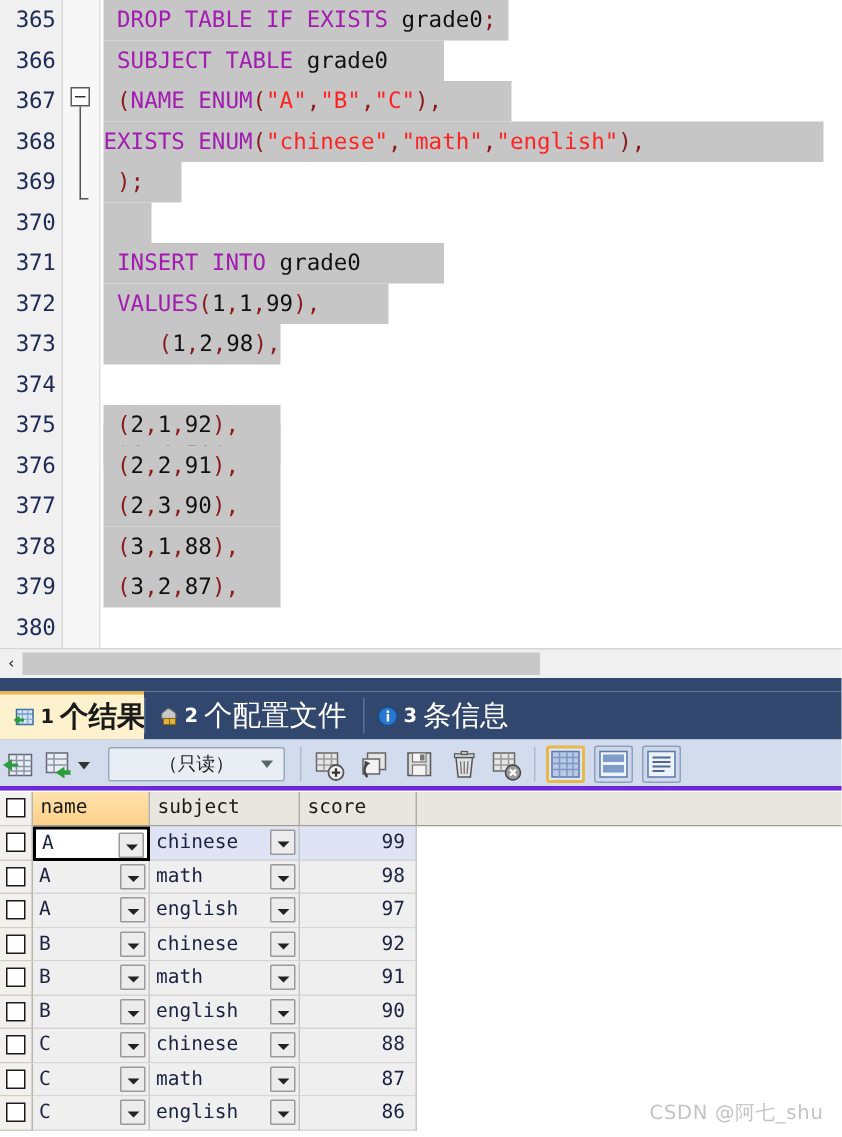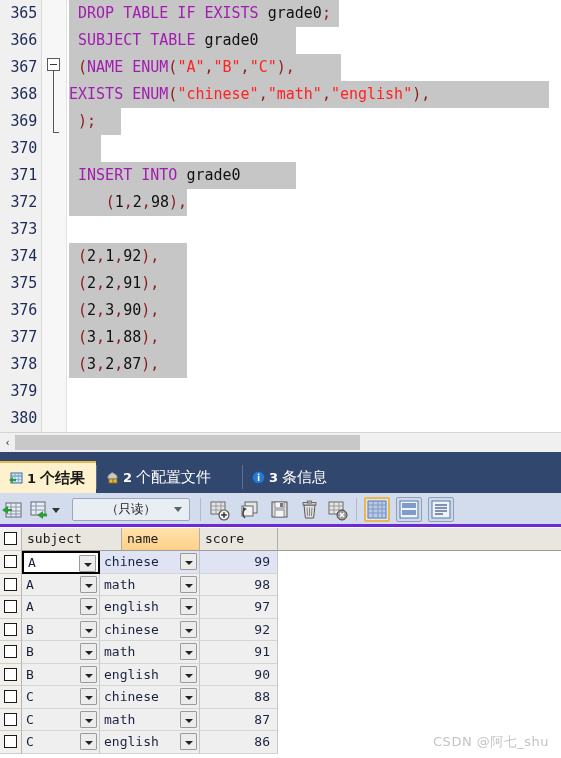--- a/index.html
+++ b/index.html
@@ -111,21 +111,21 @@
     position: absolute; top: 0; height: 32px;
     display: flex; align-items: center;
     padding: 0 9px;
     font-size: 13px;
     white-space: nowrap;
     cursor: default;
   }
   .tab .t-num {
     font-weight: bold; font-size: 13px; margin: 0 4px 0 3px;
   }
-  .tab .t-lbl { font-size: 15px; }
+  .tab .t-lbl { font-size: 19px; }
   .tab.active {
     background: #fdf2cd;
     color: #1a1a1a;
     border-top: 2px solid #e8b84a;
     font-weight: bold;
   }
   .tab.active .t-num, .tab.active .t-lbl { color: #1a1a1a; font-weight: bold; }
   .tab.inactive { color: #ffffff; }
   .tab.inactive .t-num, .tab.inactive .t-lbl { color: #ffffff; }
   .tab-sep {
@@ -296,20 +296,21 @@
     <div id="fold-line"></div>
   </div>
   <div id="code-area">
       <div class="code-line"><span class="sel" style="min-width: 270px; display: inline-block;"> <span class="kw">DROP TABLE IF EXISTS </span><span class="id">grade0</span><span class="pun">;</span></span></div>
       <div class="code-line"><span class="sel" style="min-width: 227px; display: inline-block;"> <span class="kw">SUBJECT TABLE </span><span class="id">grade0</span></span></div>
       <div class="code-line"><span class="sel" style="min-width: 272px; display: inline-block;"> <span class="pun">(</span><span class="kw">NAME ENUM</span><span class="pun">(</span><span class="str">"A"</span><span class="pun">,</span><span class="str">"B"</span><span class="pun">,</span><span class="str">"C"</span><span class="pun">),</span></span></div>
       <div class="code-line"><span class="sel" style="min-width: 480px; display: inline-block;"><span class="kw">EXISTS ENUM</span><span class="pun">(</span><span class="str">"chinese"</span><span class="pun">,</span><span class="str">"math"</span><span class="pun">,</span><span class="str">"english"</span><span class="pun">),</span></span></div>
       <div class="code-line"><span class="sel" style="min-width: 52px; display: inline-block;"> <span class="pun">);</span></span></div>
       <div class="code-line"><span class="sel" style="min-width: 32px; display: inline-block;"> </span></div>
       <div class="code-line"><span class="sel" style="min-width: 227px; display: inline-block;"> <span class="kw">INSERT INTO </span><span class="id">grade0</span></span></div>
+      <div class="code-line"><span class="sel" style="min-width: 190px; display: inline-block;"> <span class="kw">VALUES</span><span class="pun">(</span><span class="num">1</span><span class="pun">,</span><span class="num">1</span><span class="pun">,</span><span class="num">99</span><span class="pun">),</span></span></div>
       <div class="code-line"><span class="sel" style="min-width: 118px; display: inline-block; text-align: right;"> <span class="pun">(</span><span class="num">1</span><span class="pun">,</span><span class="num">2</span><span class="pun">,</span><span class="num">98</span><span class="pun">),</span></span></div>
       <div class="code-line"><span class="sel" style="min-width: 118px; display: inline-block; margin-top: 40px;"> <span class="pun">(</span><span class="num">1</span><span class="pun">,</span><span class="num">3</span><span class="pun">,</span><span class="num">97</span><span class="pun">),</span></span></div>
       <div class="code-line"><span class="sel" style="min-width: 118px; display: inline-block;"> <span class="pun">(</span><span class="num">2</span><span class="pun">,</span><span class="num">1</span><span class="pun">,</span><span class="num">92</span><span class="pun">),</span></span></div>
       <div class="code-line"><span class="sel" style="min-width: 118px; display: inline-block;"> <span class="pun">(</span><span class="num">2</span><span class="pun">,</span><span class="num">2</span><span class="pun">,</span><span class="num">91</span><span class="pun">),</span></span></div>
       <div class="code-line"><span class="sel" style="min-width: 118px; display: inline-block;"> <span class="pun">(</span><span class="num">2</span><span class="pun">,</span><span class="num">3</span><span class="pun">,</span><span class="num">90</span><span class="pun">),</span></span></div>
       <div class="code-line"><span class="sel" style="min-width: 118px; display: inline-block;"> <span class="pun">(</span><span class="num">3</span><span class="pun">,</span><span class="num">1</span><span class="pun">,</span><span class="num">88</span><span class="pun">),</span></span></div>
       <div class="code-line"><span class="sel" style="min-width: 118px; display: inline-block;"> <span class="pun">(</span><span class="num">3</span><span class="pun">,</span><span class="num">2</span><span class="pun">,</span><span class="num">87</span><span class="pun">),</span></span></div>
     </div>
 </div>
 
@@ -481,22 +482,22 @@
       </g>
     </svg>
   </div>
 </div>
 
 <div id="grid">
     <div class="g-row" style="top: 0px;">
       <div class="g-chk">
         <span class="box"></span>
       </div>
+      <div class="hdr-cell hl" style="width: 78px;">name</div>
       <div class="hdr-cell" style="width: 100px;">subject</div>
-      <div class="hdr-cell hl" style="width: 78px;">name</div>
       <div class="hdr-cell" style="width: 78px;">score</div>
       <div class="grid-filler" style="background: rgb(232, 230, 223); border-bottom: 1px solid rgb(158, 158, 150);"></div>
     </div>
     <div class="g-row" style="top: 23px;">
       <div class="g-chk">
         <span class="box"></span>
       </div>
       <div class="cell active-cell" style="width: 78px;">
         <span>A</span>
         <span class="dd-btn"></span>

